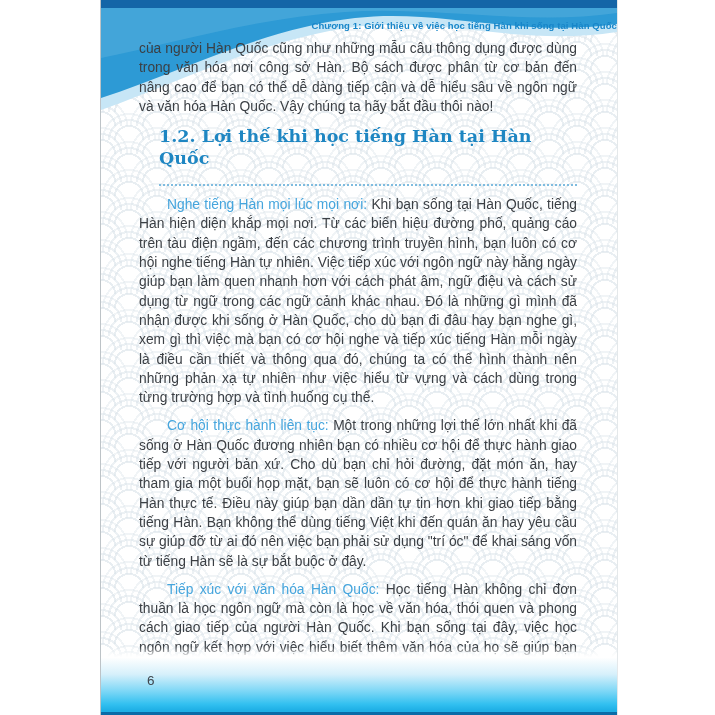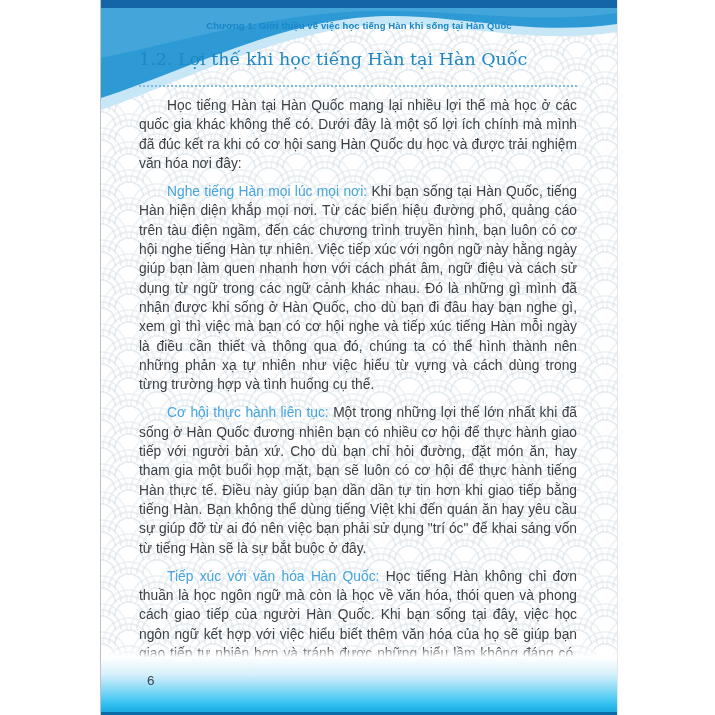--- a/index.html
+++ b/index.html
@@ -16,35 +16,35 @@
       radial-gradient(circle at 50% 100%, transparent 13px, rgba(214,224,231,0.55) 13px 15px, transparent 15px 19px, rgba(214,224,231,0.45) 19px 21px, transparent 21px 25px, rgba(214,224,231,0.35) 25px 27px, transparent 27px);
     background-size:56px 28px;
     background-position:0 0, 28px 14px;
     border-left:1px solid #bdc3c7;
     border-right:1px solid #e4e8ea;
   }
 
   .top-wave { position:absolute; top:0; left:0; width:100%; height:112px; display:block; z-index:1; }
 
   .chapter-header {
-    position:absolute; top:20px; left:0; width:100%; text-align:center;
+    position:absolute; top:20px; left:0; width:100%; text-align:right;
     font-size:9.5px; font-weight:bold; color:#1886c9; z-index:2; letter-spacing:0.1px;
   }
 
   .content {
     position:absolute; top:39px; left:0; width:100%; padding:0 40px 0 38px;
     z-index:2; color:#3b3f44; font-size:13.8px; line-height:19.3px; text-align:justify;
   }
 
   .section-heading {
     font-family:"DejaVu Serif","Liberation Serif",serif;
-    font-weight:normal; font-size:17.5px; color:#1e86c2;
+    font-weight:bold; font-size:17.5px; color:#1e86c2;
     margin-top:9px; padding-bottom:15px;
     border-bottom:2px dotted #7fbcdf;
-    text-align:left; line-height:22px;
+    text-align:left; line-height:22px;margin-left:20px;
   }
 
   .para { margin-top:9px; }
   .para.indent { text-indent:28px; }
   .benefit-label { font-weight:normal; color:#45a5dd; }
 
   .footer-band {
     position:absolute; bottom:0; left:0; width:100%; height:68px; z-index:3;
     background:linear-gradient(180deg, rgba(255,255,255,0) 0%, #ffffff 16%,
       #d6f0fb 42%, #7dd7f6 68%, #32c0f0 88%, #1fb0e6 97%, #1fb0e6 100%);
@@ -64,24 +64,24 @@
       <rect x="0" y="0" width="518" height="9.5" fill="#1465a7"></rect>
       <path d="M0,8 H518 V32 C420,47 340,16 255,27 C165,38 80,82 0,110 Z" fill="#c7e6f6"></path>
       <path d="M0,8 H518 V24 C420,38 340,8 255,18 C165,28 80,72 0,98 Z" fill="#2d9ad5"></path>
       <path d="M0,8 H518 V13 C430,26 335,6 245,12 C155,18 70,44 0,58 Z" fill="#56aedd" opacity="0.55"></path>
     </svg>
 
     <div class="chapter-header">Chương 1: Giới thiệu về việc học tiếng Hàn khi sống tại Hàn Quốc</div>
 
     <div class="content">
 
+      <p class="para" style="margin-top:0;">của người Hàn Quốc cũng như những mẫu câu thông dụng được dùng trong văn hóa nơi công sở Hàn. Bộ sách được phân từ cơ bản đến nâng cao để bạn có thể dễ dàng tiếp cận và dễ hiểu sâu về ngôn ngữ và văn hóa Hàn Quốc. Vậy chúng ta hãy bắt đầu thôi nào!</p>
 
       <h2 class="section-heading">1.2. Lợi thế khi học tiếng Hàn tại Hàn Quốc</h2>
 
-      <p class="para indent">Học tiếng Hàn tại Hàn Quốc mang lại nhiều lợi thế mà học ở các quốc gia khác không thể có. Dưới đây là một số lợi ích chính mà mình đã đúc kết ra khi có cơ hội sang Hàn Quốc du học và được trải nghiệm văn hóa nơi đây:</p>
 
       <p class="para indent"><span class="benefit-label">Nghe tiếng Hàn mọi lúc mọi nơi:</span><span> Khi bạn sống tại Hàn Quốc, tiếng Hàn hiện diện khắp mọi nơi. Từ các biển hiệu đường phố, quảng cáo trên tàu điện ngầm, đến các chương trình truyền hình, bạn luôn có cơ hội nghe tiếng Hàn tự nhiên. Việc tiếp xúc với ngôn ngữ này hằng ngày giúp bạn làm quen nhanh hơn với cách phát âm, ngữ điệu và cách sử dụng từ ngữ trong các ngữ cảnh khác nhau. Đó là những gì mình đã nhận được khi sống ở Hàn Quốc, cho dù bạn đi đâu hay bạn nghe gì, xem gì thì việc mà bạn có cơ hội nghe và tiếp xúc tiếng Hàn mỗi ngày là điều cần thiết và thông qua đó, chúng ta có thể hình thành nên những phản xạ tự nhiên như việc hiểu từ vựng và cách dùng trong từng trường hợp và tình huống cụ thể.</span></p>
 
       <p class="para indent"><span class="benefit-label">Cơ hội thực hành liên tục:</span><span> Một trong những lợi thế lớn nhất khi đã sống ở Hàn Quốc đương nhiên bạn có nhiều cơ hội để thực hành giao tiếp với người bản xứ. Cho dù bạn chỉ hỏi đường, đặt món ăn, hay tham gia một buổi họp mặt, bạn sẽ luôn có cơ hội để thực hành tiếng Hàn thực tế. Điều này giúp bạn dần dần tự tin hơn khi giao tiếp bằng tiếng Hàn. Bạn không thể dùng tiếng Việt khi đến quán ăn hay yêu cầu sự giúp đỡ từ ai đó nên việc bạn phải sử dụng "trí óc" để khai sáng vốn từ tiếng Hàn sẽ là sự bắt buộc ở đây.</span></p>
 
       <p class="para indent"><span class="benefit-label">Tiếp xúc với văn hóa Hàn Quốc:</span><span> Học tiếng Hàn không chỉ đơn thuần là học ngôn ngữ mà còn là học về văn hóa, thói quen và phong cách giao tiếp của người Hàn Quốc. Khi bạn sống tại đây, việc học ngôn ngữ kết hợp với việc hiểu biết thêm văn hóa của họ sẽ giúp bạn giao tiếp tự nhiên hơn và tránh được những hiểu lầm không đáng có. Khi bạn đi học hay đi làm, bạn sẽ có cơ hội được tiếp xúc với nhiều nguồn văn hóa khác nhau như văn hóa trong lớp học hay văn hóa nơi công sở. Điều đó sẽ mang lại cho bạn những trải nghiệm không chỉ là vốn từ mà còn là kinh nghiệm sống mà có thể khi ở nhà chúng ta có thể không được học.</span></p>
 
     </div>
 
     <div class="footer-band"></div>

